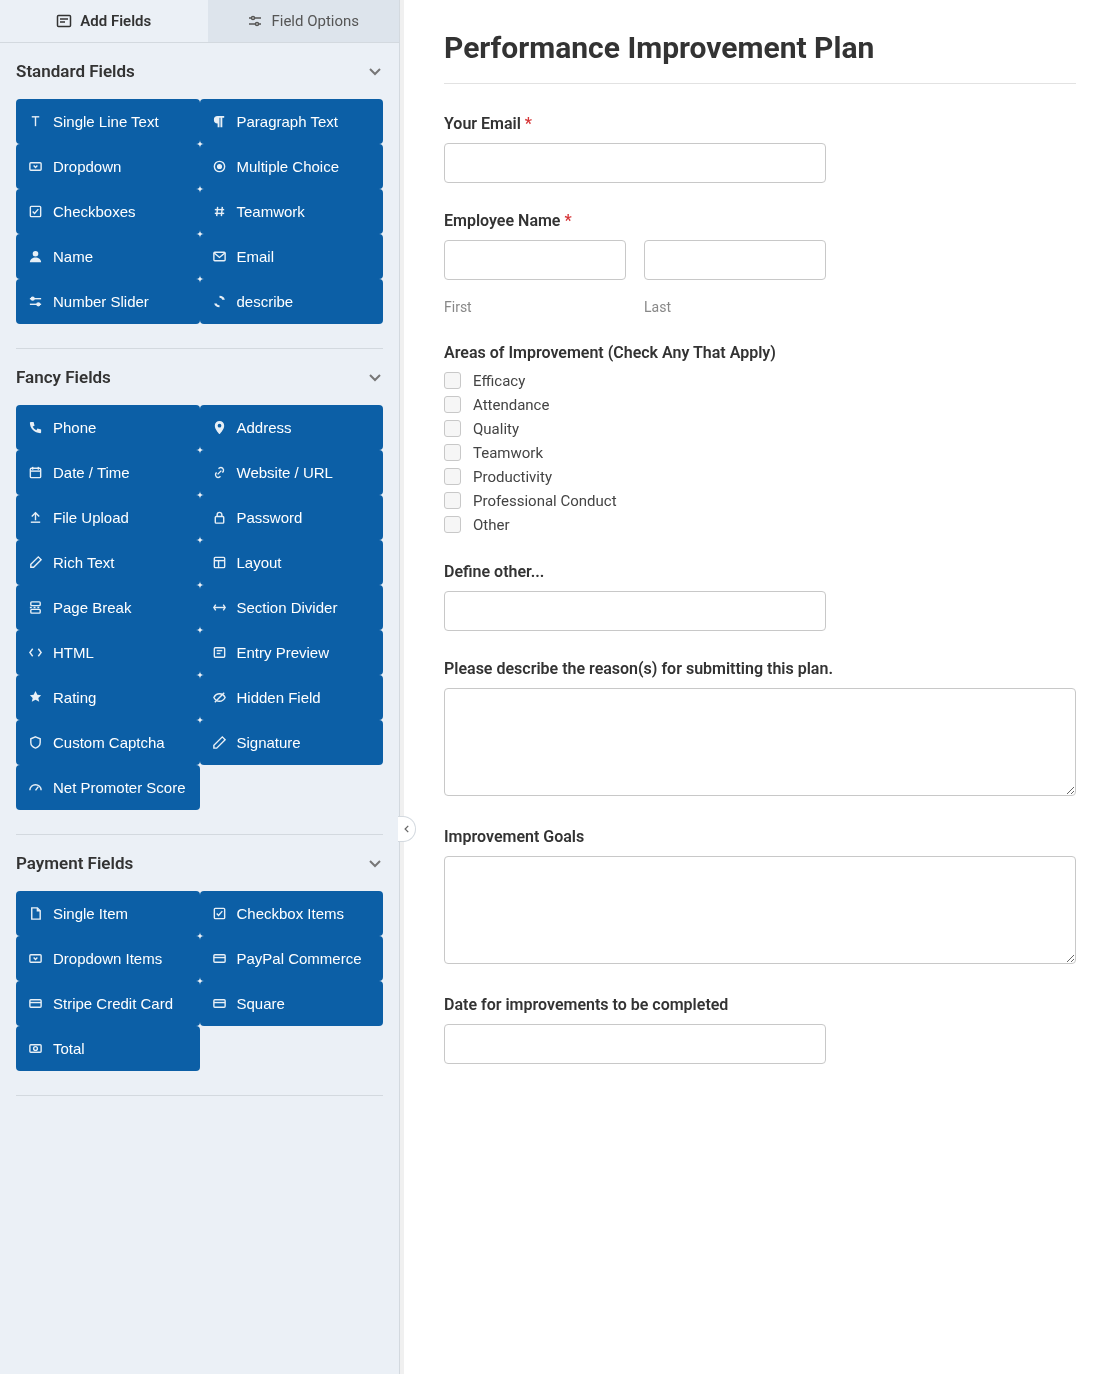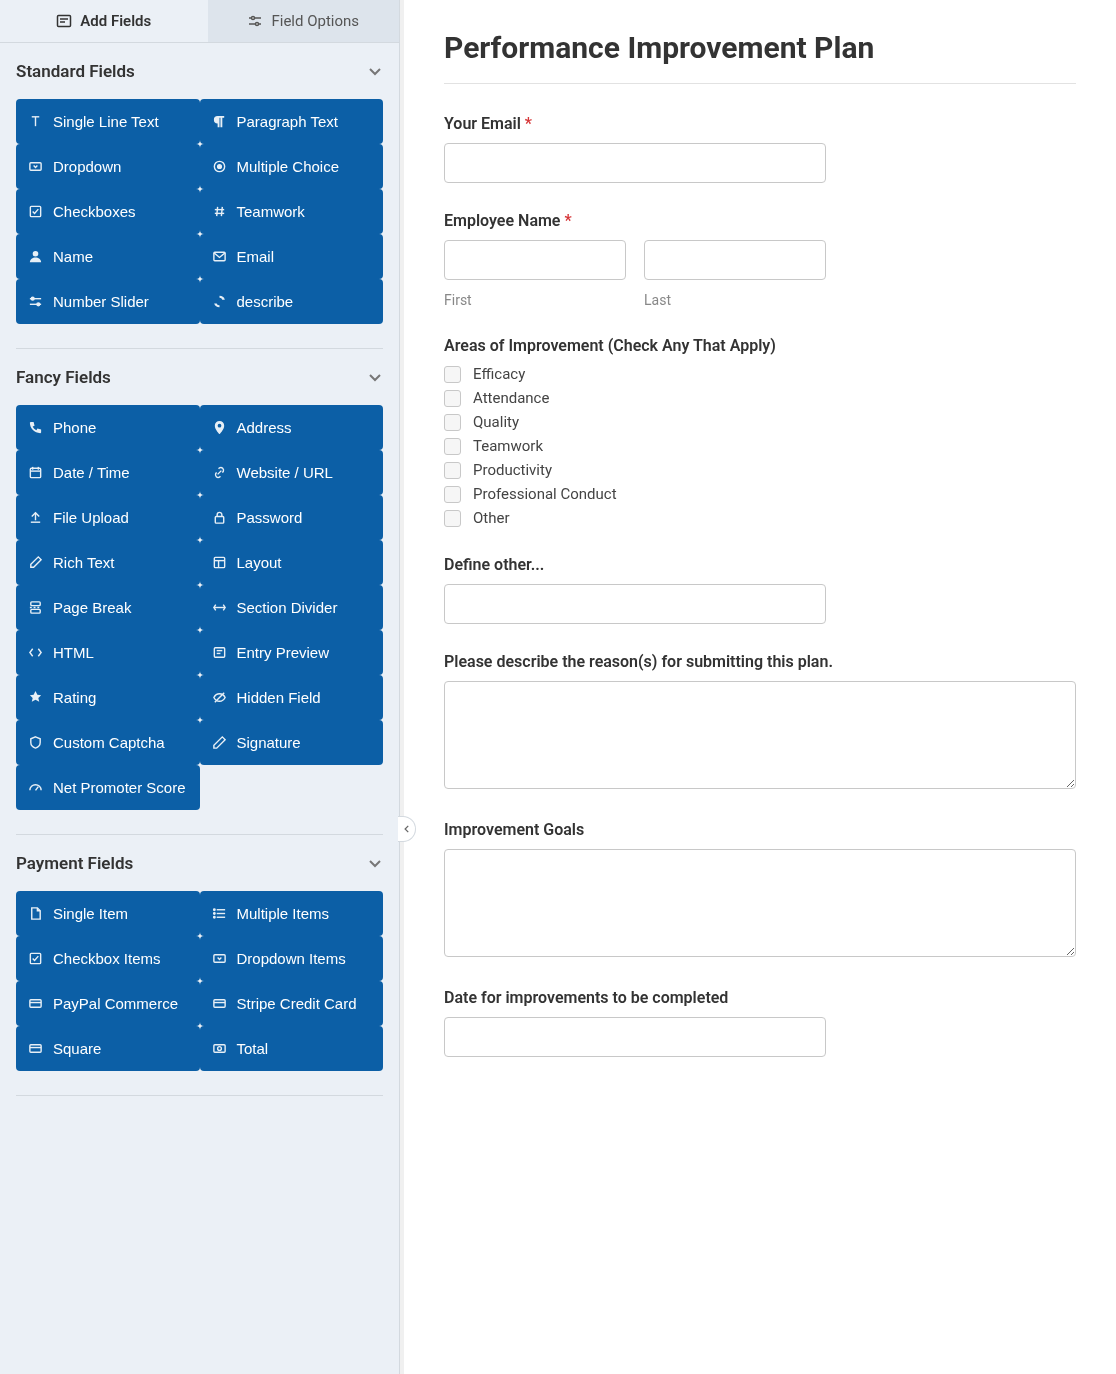--- a/index.html
+++ b/index.html
@@ -145,30 +145,30 @@
     width: 100%;
     min-height: 108px;
     resize: vertical;
   }
   .name-row { display: flex; gap: 18px; }
   .name-col { display: flex; flex-direction: column; }
   .name-col .text-input { width: 182px; }
   .sublabel {
     font-size: 14px;
     color: #888;
-    margin-top: 12px;
+    margin-top: 19px;
   }
   .check-list {
     display: flex;
     flex-direction: column;
     gap: 6px;
   }
   .check-item {
     display: flex;
-    align-items: flex-end;
+    align-items: flex-start;
     gap: 12px;
     font-size: 15px;
     color: #444;
   }
   .fake-check {
     width: 17px;
     height: 17px;
     border: 1px solid #c8c8c8;
     border-radius: 3px;
     background: #f6f6f6;
@@ -423,31 +423,20 @@
           <polyline points="3,6 8,11 13,6"></polyline>
         </svg>
     </div>
     <div class="field-grid">
       <button class="field-btn">
         <svg viewBox="0 0 16 16" fill="none" stroke="currentColor" stroke-width="1.5">
             <path d="M4 2h6l3 3v9H4V2z"></path>
             <polyline points="10,2 10,5 13,5"></polyline>
           </svg>
         <span>Single Item</span>
-      </button>
-      <button class="field-btn">
-        <svg viewBox="0 0 16 16" fill="none" stroke="currentColor" stroke-width="1.5">
-            <line x1="5" y1="4" x2="14" y2="4"></line>
-            <line x1="5" y1="8" x2="14" y2="8"></line>
-            <line x1="5" y1="12" x2="14" y2="12"></line>
-            <circle cx="2.5" cy="4" r="0.8" fill="currentColor"></circle>
-            <circle cx="2.5" cy="8" r="0.8" fill="currentColor"></circle>
-            <circle cx="2.5" cy="12" r="0.8" fill="currentColor"></circle>
-          </svg>
-        <span>Multiple Items</span>
       </button>
       <button class="field-btn">
         <svg viewBox="0 0 16 16" fill="none" stroke="currentColor" stroke-width="1.5">
             <rect x="2.5" y="2.5" width="11" height="11" rx="1"></rect>
             <polyline points="5,8 7,10 11,5.5"></polyline>
           </svg>
         <span>Checkbox Items</span>
       </button>
       <button class="field-btn">
         <svg viewBox="0 0 16 16" fill="none" stroke="currentColor" stroke-width="1.5">

